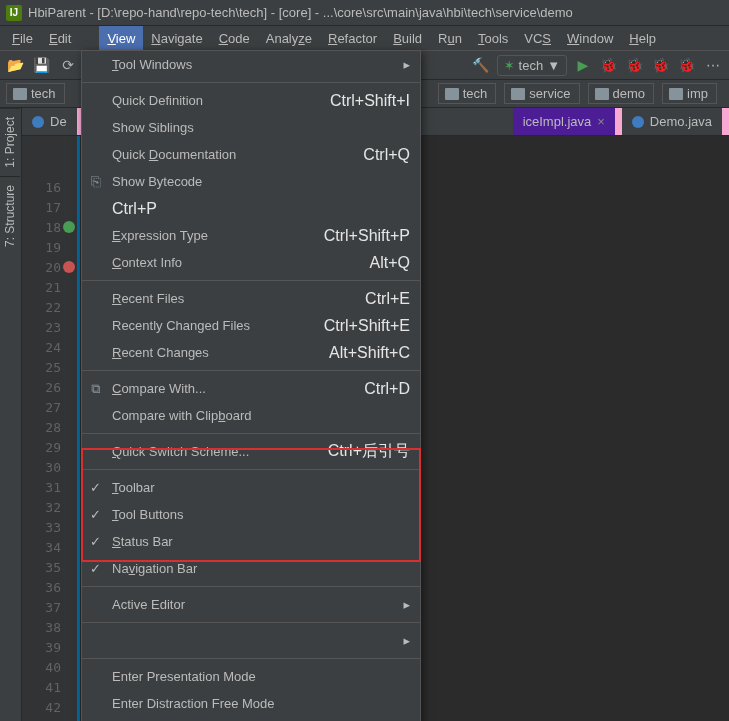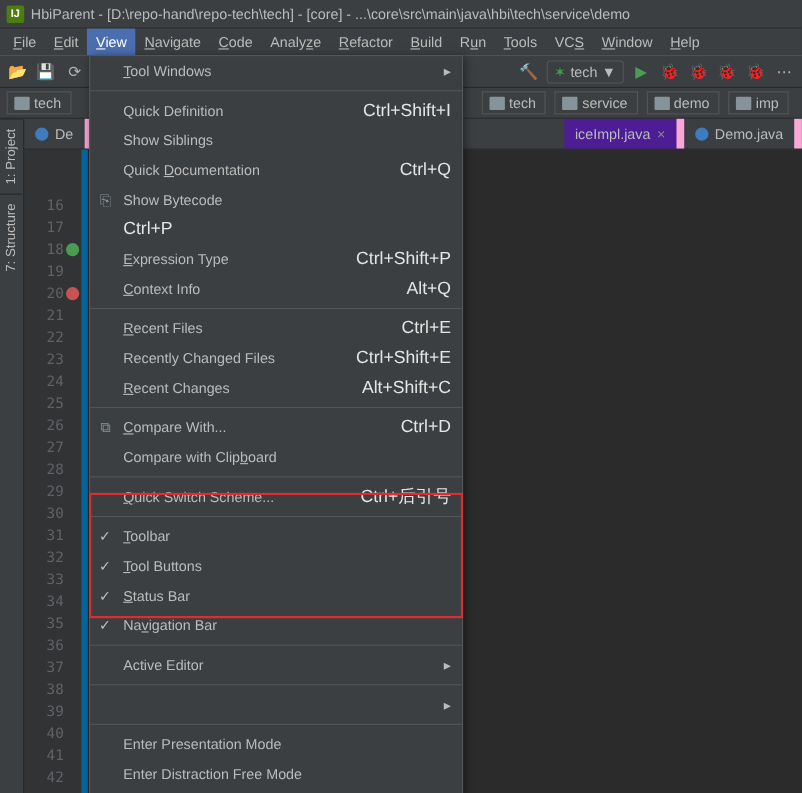--- a/index.html
+++ b/index.html
@@ -36,21 +36,21 @@
       display: flex;
       align-items: stretch;
       padding: 0 4px;
     }
     .menubar-item {
       padding: 0 8px;
       display: flex; align-items: center;
       color: #bbbbbb;
       cursor: pointer;
     }
-    .menubar-item.active { background: #4b6eaf; color: #ffffff; }
+    .menubar-item.active { background: #4b6eaf; color: #ffffff; margin-left: 20px; }
     .mnemonic { text-decoration: underline; }
     .toolbar {
       height: 30px;
       background: #3c3f41;
       border-top: 1px solid #515151;
       border-bottom: 1px solid #282828;
       display: flex;
       align-items: center;
       padding: 0 6px;
       gap: 6px;
@@ -124,21 +124,21 @@
     .tab-close { color: #888; }
     .editor-area {
       position: absolute;
       left: 22px; right: 0; top: 136px; bottom: 0;
       background: #2b2b2b;
       display: flex;
     }
     .gutter {
       width: 58px;
       background: #313335;
-      border-right: 6px solid #0369a1;
+      border-right: 3px solid #0369a1;
       padding-top: 42px;
       text-align: right;
       color: #606366;
       font-family: Consolas, monospace;
       font-size: 13px;
       line-height: 20px;
     }
     .gutter-line { padding-right: 16px; position: relative; }
     .gutter-mark { position: absolute; right: 2px; top: 3px; width: 12px; height: 12px; border-radius: 50%; }
     .code {

